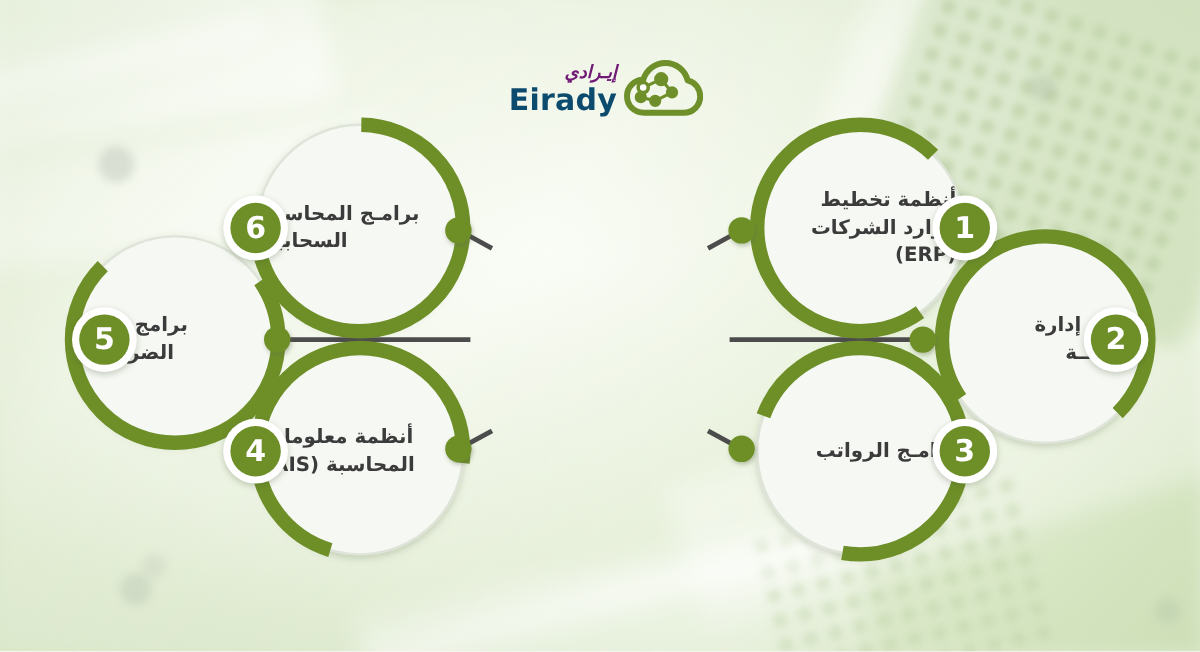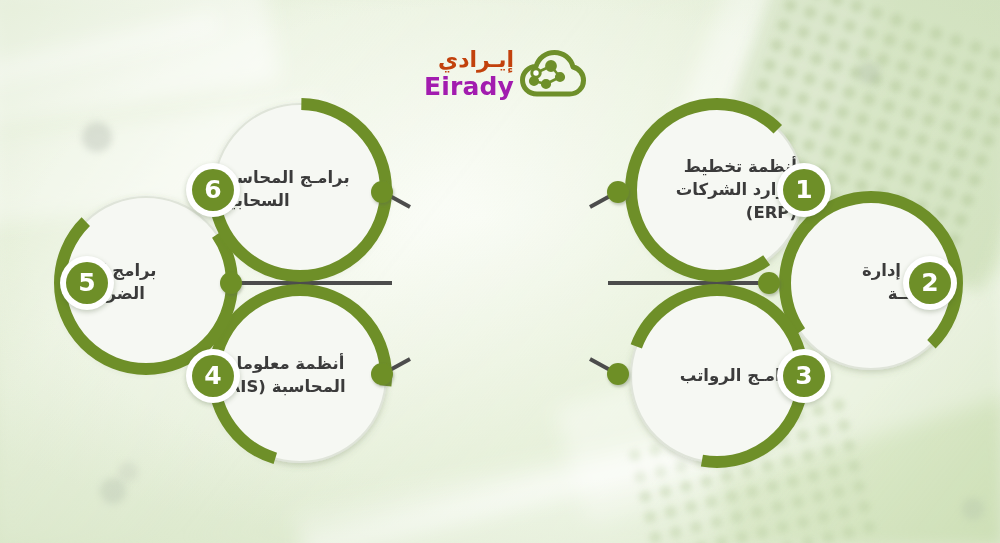--- a/index.html
+++ b/index.html
@@ -123,30 +123,31 @@
     justify-content: center;
     gap: 6px;
   }
   .logo-text {
     display: flex;
     flex-direction: column;
     align-items: flex-end;
     line-height: 1.0;
   }
   .logo-ar {
-    font-size: 22px;
-    font-weight: bold;
-    color: #c2410c;
+    font-size: 15px;
+    font-weight: bold;
+    color: #701a75;
     letter-spacing: 0.5px;
     direction: rtl;
+    font-style: italic;
   }
   .logo-en {
     font-size: 25px;
     font-weight: bold;
-    color: #a21caf;
+    color: #0c4a6e;
     margin-top: 3px;
     letter-spacing: 0.2px;
   }
   .logo-mark { flex: 0 0 auto; }
 
   
   .hub {
     position: absolute;
     left: 379px;
     top: 162px;

